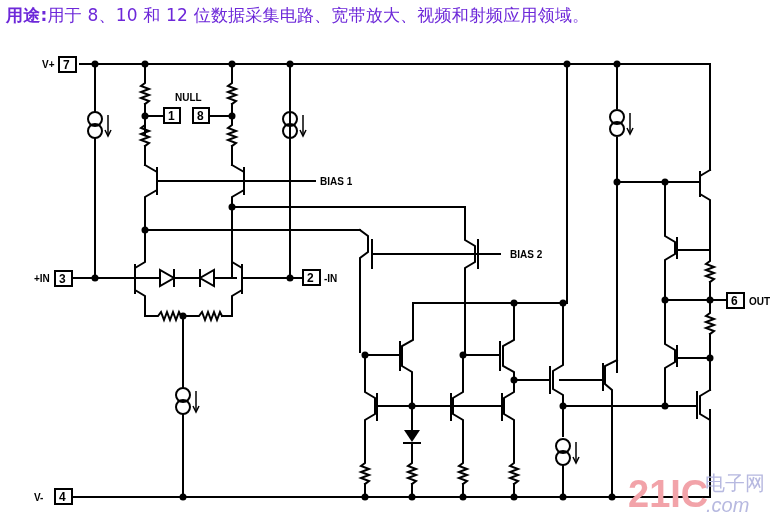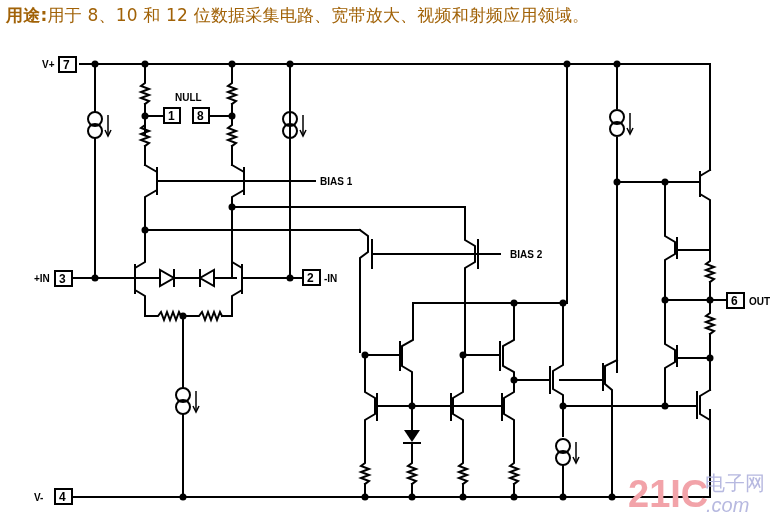--- a/index.html
+++ b/index.html
@@ -1,17 +1,17 @@
 <!DOCTYPE html>
 <html><head>
 <meta charset="utf-8">
 <style>
   html,body{margin:0;padding:0;background:#ffffff;}
   body{width:777px;height:522px;position:relative;overflow:hidden;font-family:"DejaVu Sans",sans-serif;}
-  .caption{position:absolute;left:6px;top:4px;font-size:17px;color:#a16207;white-space:nowrap;letter-spacing:0.2px;}
+  .caption{position:absolute;left:6px;top:4px;font-size:17px;color:#6d28d9;white-space:nowrap;letter-spacing:0.2px;}
   .caption b{font-weight:bold;}
   svg.schem{position:absolute;left:0;top:0;}
   .w{stroke:#000;stroke-width:2;fill:none;stroke-linecap:square;}
   .wt{stroke:#000;stroke-width:1.5;fill:none;}
   .dot{fill:#000;}
   .pin rect{fill:#fff;stroke:#000;stroke-width:2;}
   .pintxt{font-family:"Liberation Sans",sans-serif;font-size:12px;font-weight:bold;fill:#000;}
   .lbl{font-family:"Liberation Sans",sans-serif;font-size:10px;font-weight:bold;fill:#000;}
   .wm1{font-family:"Liberation Sans",sans-serif;font-size:38px;font-weight:bold;fill:#f2a3a9;}
   .wm2{font-family:"DejaVu Sans",sans-serif;font-size:20px;fill:#b7b9e0;}

